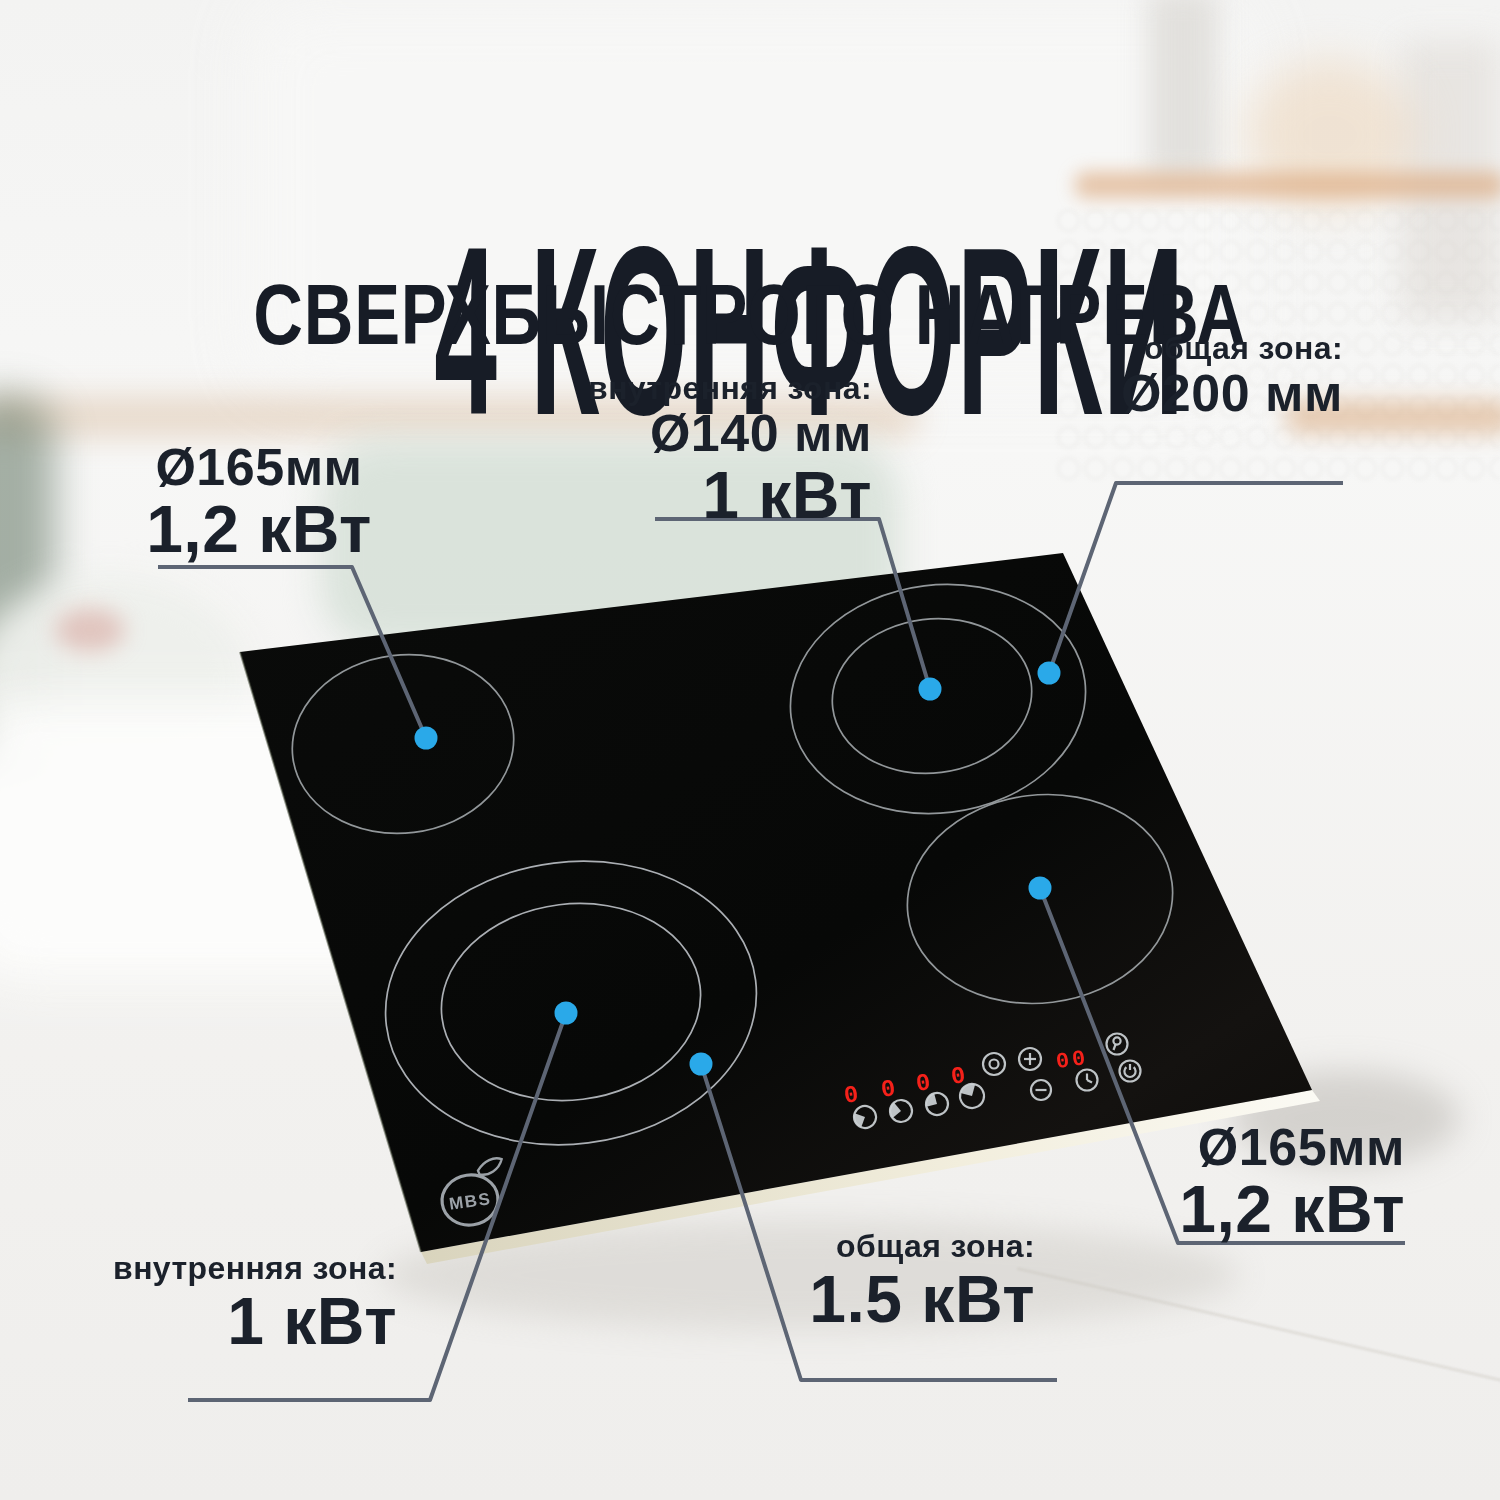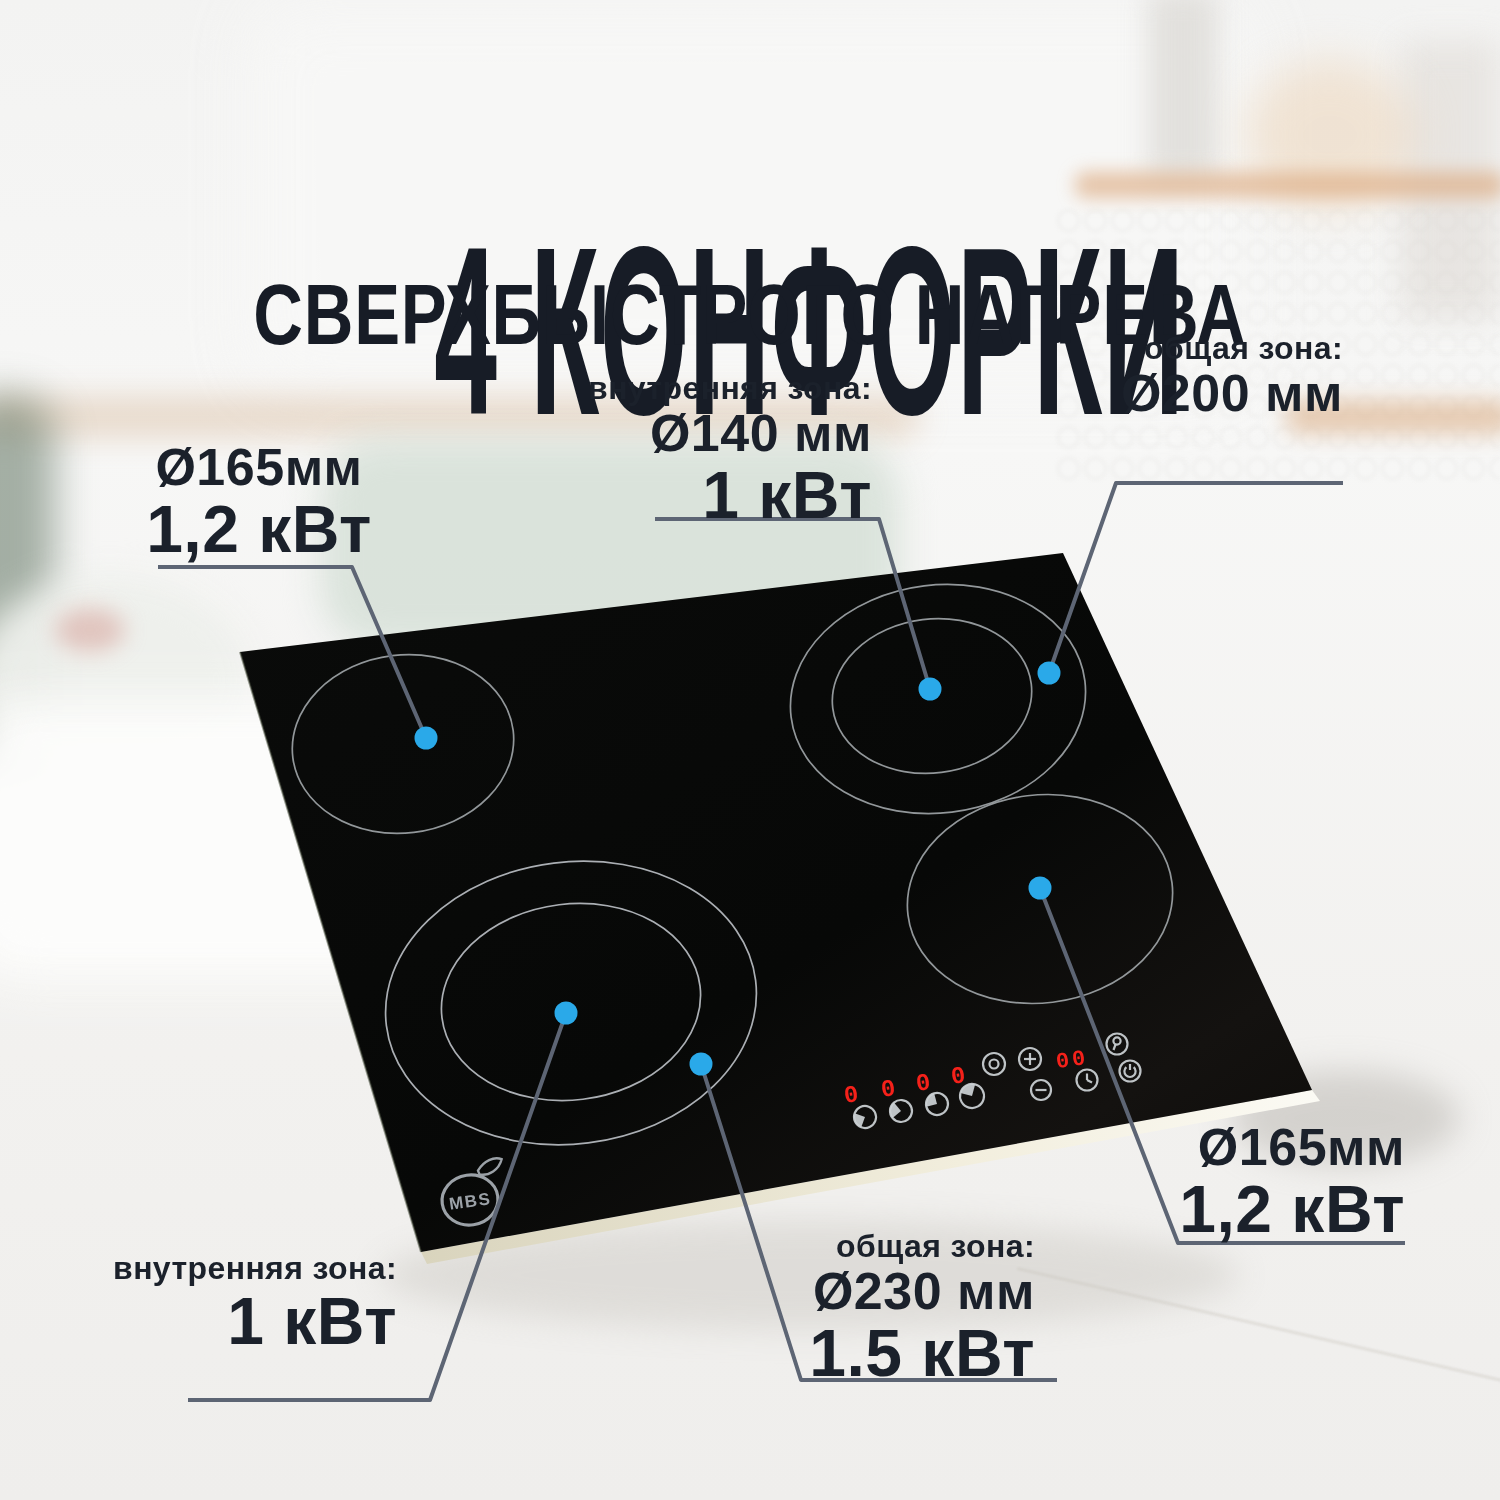--- a/index.html
+++ b/index.html
@@ -200,20 +200,19 @@
   <div class="dia">Ø200 мм</div>
 </div>
 
 <div class="lbl" id="lbl-bottom-right">
   <div class="dia">Ø165мм</div>
   <div class="pow">1,2 кВт</div>
 </div>
 
 <div class="lbl" id="lbl-bottom-middle">
   <div class="zone">общая зона:</div>
-  <div class="dia">Ø230 мм</div>
   <div class="pow">1.5 кВт</div>
 </div>
 
 <div class="lbl" id="lbl-bottom-left">
   <div class="zone">внутренняя зона:</div>
   <div class="pow">1 кВт</div>
 </div>
 
 </body></html>

